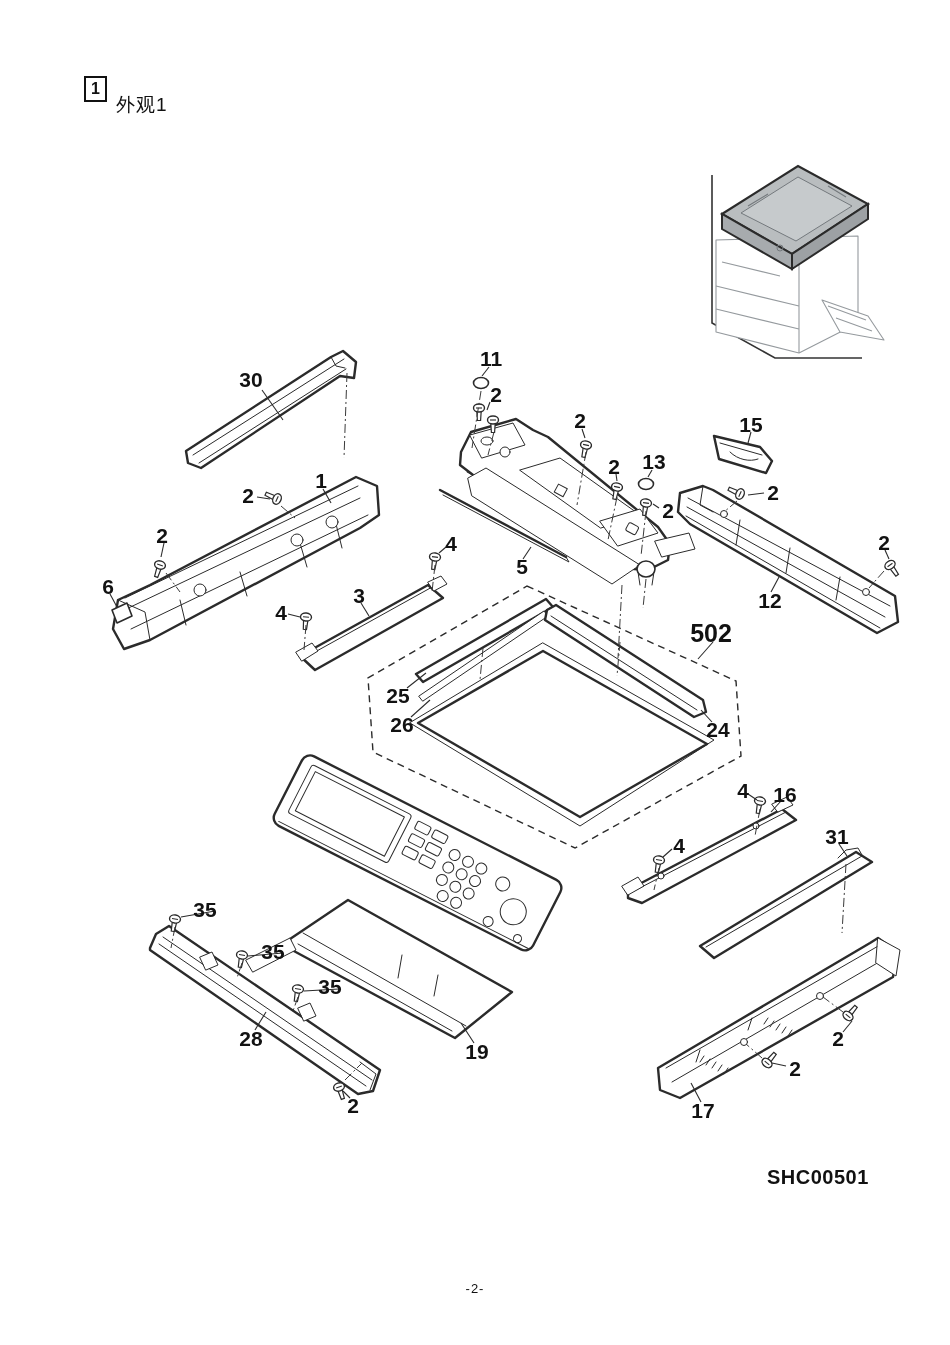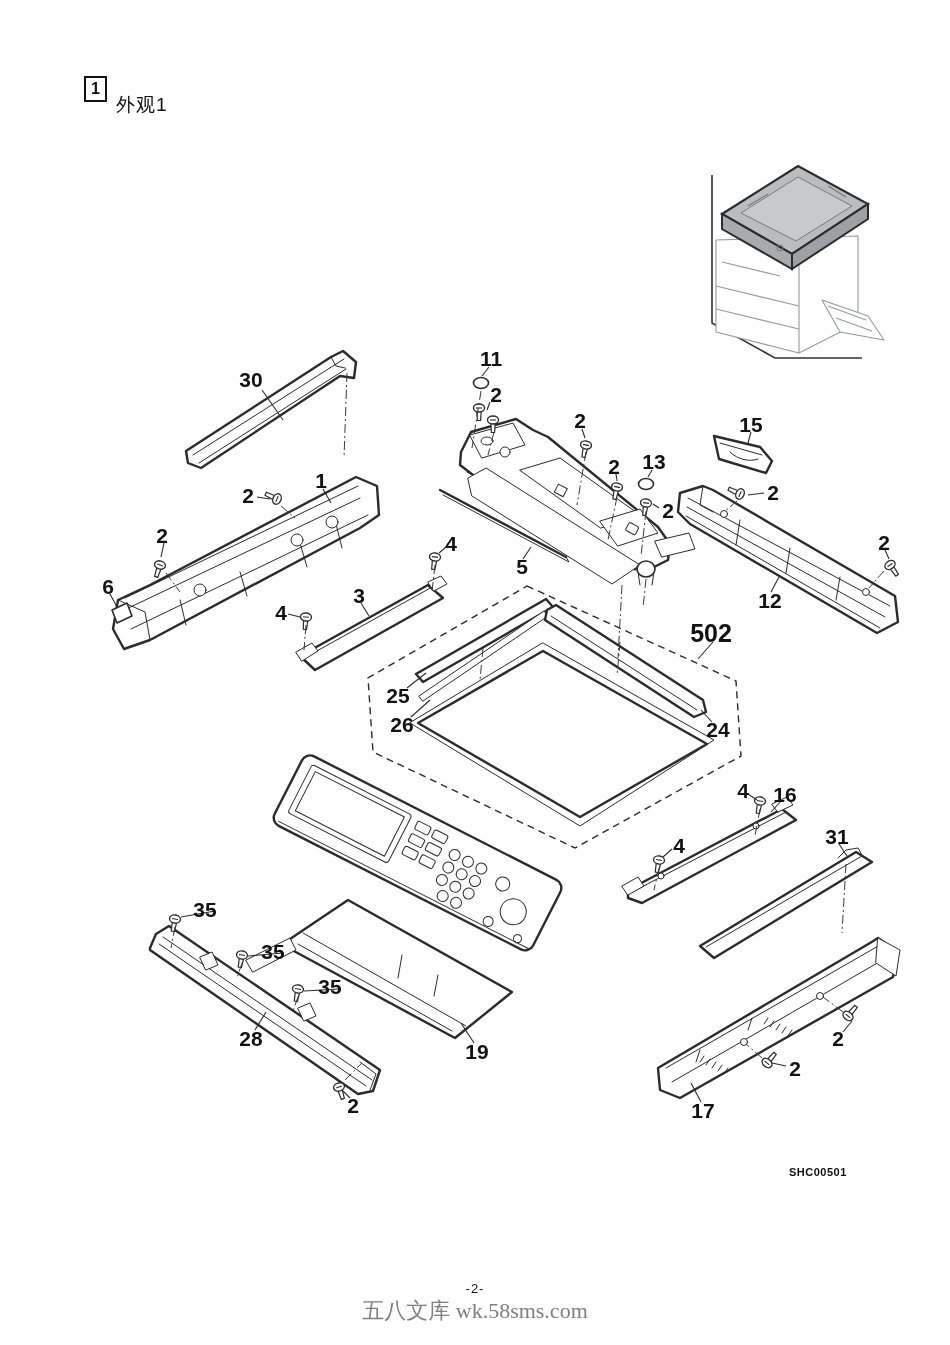--- a/index.html
+++ b/index.html
@@ -6,21 +6,21 @@
   body{width:950px;height:1345px;position:relative;font-family:"Liberation Sans",sans-serif;color:#111;}
   #stage{position:absolute;left:0;top:0;width:950px;height:1345px;background:#fff;overflow:hidden;}
 
   
   .header{position:absolute;left:84px;top:60px;display:flex;align-items:center;gap:9px;}
   .idx-box{display:inline-flex;width:19px;height:22px;border:2px solid #111;align-items:center;justify-content:center;
            font-weight:bold;font-size:16px;line-height:1;}
   .hdr-title{font-size:19px;letter-spacing:1px;margin-top:32px;}
 
   
-  .fig-code{position:absolute;left:789px;top:1166px;font-weight:bold;font-size:11px;letter-spacing:.5px;}
+  .fig-code{position:absolute;left:767px;top:1166px;font-weight:bold;font-size:20px;letter-spacing:.5px;}
   .page-num{position:absolute;left:0;width:950px;top:1281px;text-align:center;font-size:13px;letter-spacing:1px;}
   .watermark{position:absolute;left:0;width:950px;top:1296px;text-align:center;font-size:22px;
              color:#7f7f7f;font-family:"Liberation Serif",serif;}
 
   
   svg{position:absolute;left:0;top:0;}
   .ln{fill:none;stroke:#2b2b2b;stroke-width:1.6;stroke-linejoin:round;stroke-linecap:round;}
   .fw{fill:#ffffff;}
   .ln2{stroke-width:2.4;}
   .thin{stroke-width:1;}
@@ -350,14 +350,13 @@
         <text x="477" y="1051" class="part-label">19</text>
         <text x="353" y="1105" class="part-label">2</text>
         <text x="838" y="1038" class="part-label">2</text>
         <text x="795" y="1068" class="part-label">2</text>
         <text x="703" y="1110" class="part-label">17</text>
       </g>
   </svg>
 
   <div class="fig-code">SHC00501</div>
   <div class="page-num">-2-</div>
-  <div class="watermark">五八文库 wk.58sms.com</div>
 </div>
 
 </body></html>

